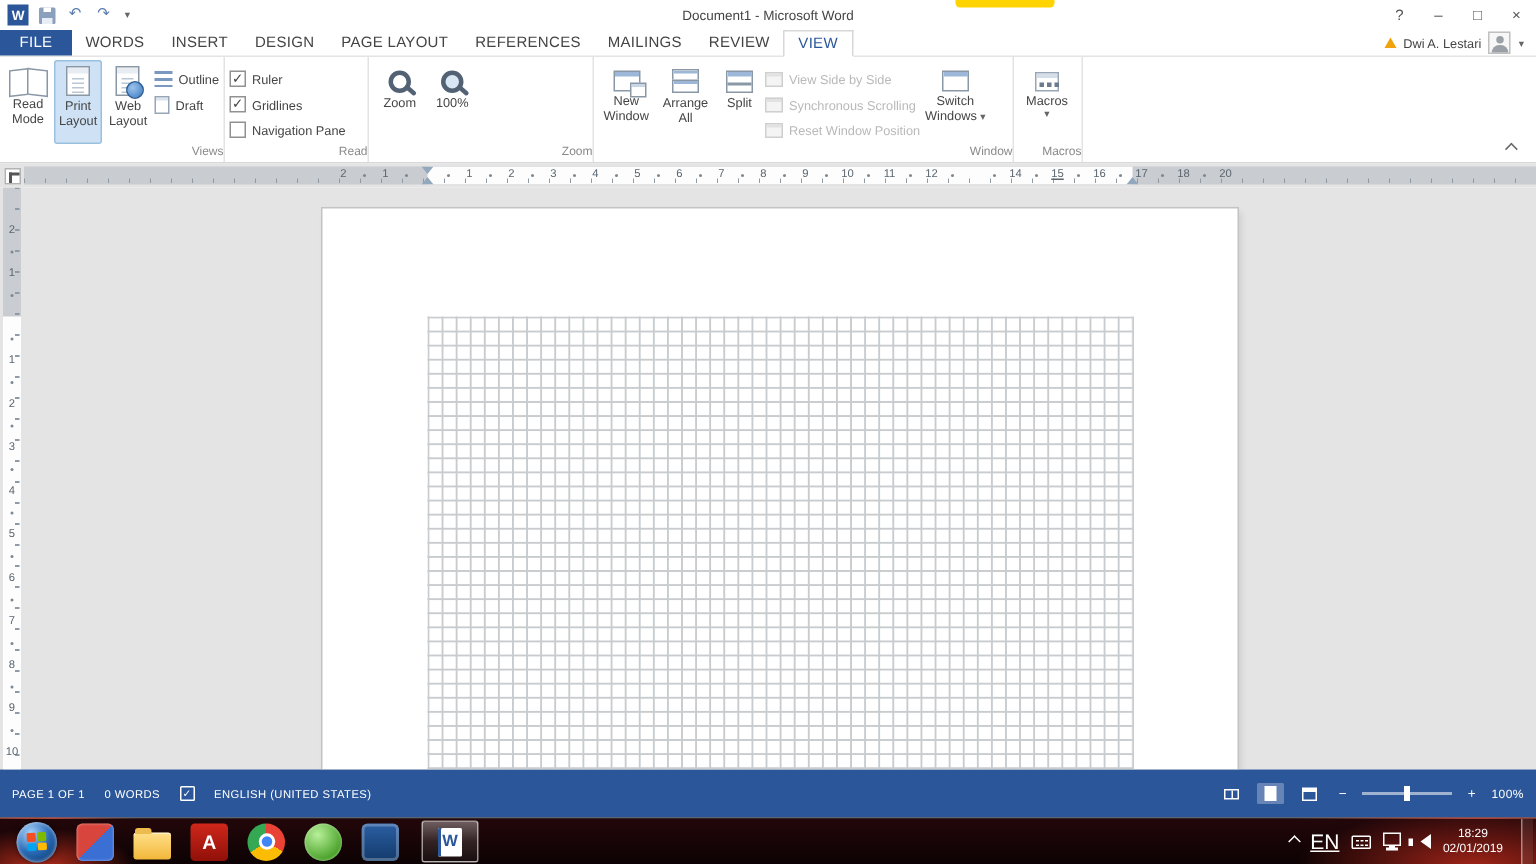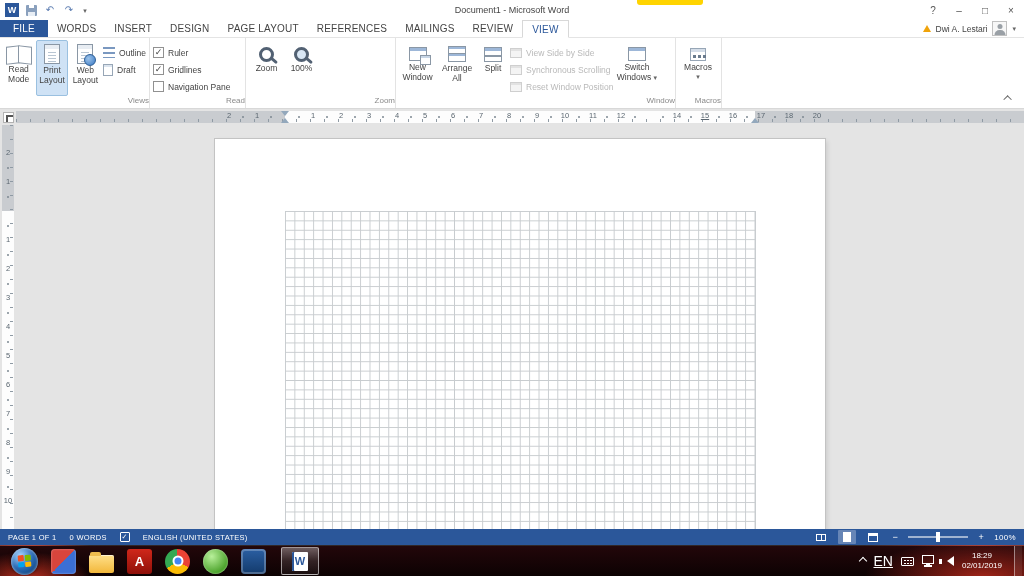--- a/index.html
+++ b/index.html
@@ -107,21 +107,21 @@
   .vruler-bar { position:absolute; left:2px; width:12px; top:0; bottom:0; background:#c9ccd0; overflow:hidden; }
   .vr-white { position:absolute; top:86px; bottom:0; left:0; right:0; background:#fdfdfd; }
   .vruler-bar::after { content:""; position:absolute; top:0; bottom:0; right:1px; width:3px; background:repeating-linear-gradient(to bottom,#8f9aa4 0 1px,transparent 1px 14px); }
   .docarea { flex:1; display:flex; justify-content:center; overflow:hidden; }
   .page { width:610px; height:calc(100% - 14px); margin-top:14px; background:#fff; position:relative; box-shadow:0 0 0 1px #c3c3c3, 2px 2px 5px rgba(0,0,0,.12); }
   .grid { position:absolute; left:70px; top:72px; width:471px; height:calc(100% - 72px); border-right:1px solid #c8cccf;
           background-image:linear-gradient(to right,#c8cccf 1px,transparent 1px),linear-gradient(to bottom,#c8cccf 1px,transparent 1px);
           background-size:9.4px 9.4px; }
 
   
-  .statusbar { height:16px; background:#2b579a; color:#fff; display:flex; align-items:center; font-size:7.5px; letter-spacing:.3px; padding:0 8px; gap:13px; flex:0 0 auto; }
+  .statusbar { height:32px; background:#2b579a; color:#fff; display:flex; align-items:center; font-size:7.5px; letter-spacing:.3px; padding:0 8px; gap:13px; flex:0 0 auto; }
   .sb-spell { width:10px; height:10px; border:1px solid #fff; border-radius:1px; display:grid; place-items:center; }
   .sb-spell::after { content:"\2713"; font-size:7px; }
   .sb-right { margin-left:auto; display:flex; align-items:center; gap:8px; }
   .vm { width:18px; height:14px; display:grid; place-items:center; border-radius:1px; }
   .vm.active { background:rgba(255,255,255,.28); }
   .vm-book { width:10px; height:7px; border:1px solid #fff; position:relative; }
   .vm-book::after { content:""; position:absolute; left:4px; top:0; bottom:0; width:1px; background:#fff; }
   .vm-page { width:8px; height:10px; background:#fff; }
   .vm-web { width:10px; height:9px; border:1px solid #fff; border-top:3px solid #fff; }
   .zbtn { font-size:9px; width:10px; text-align:center; }

